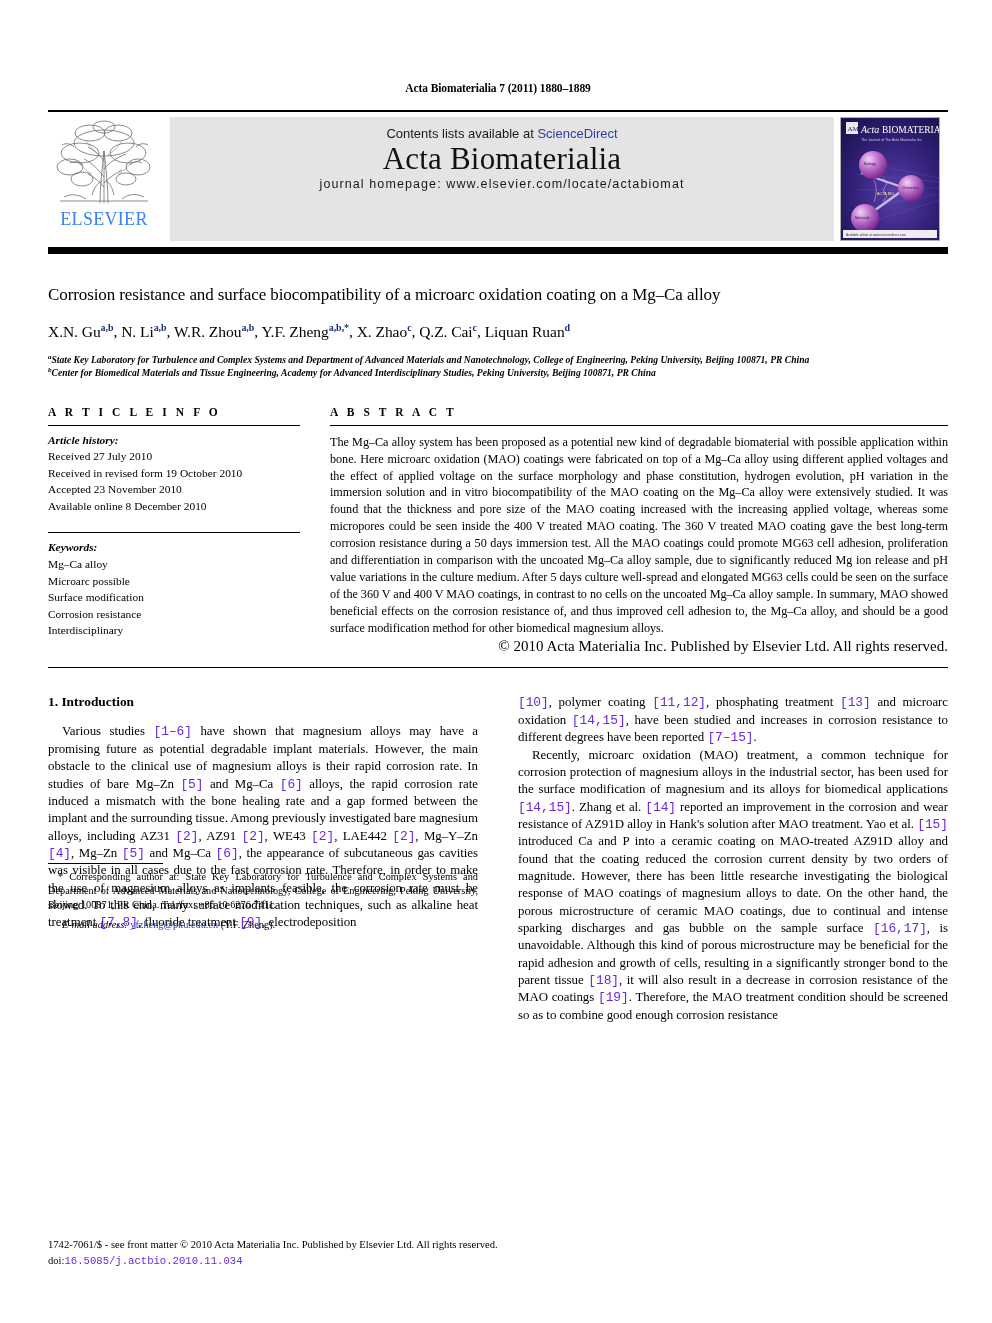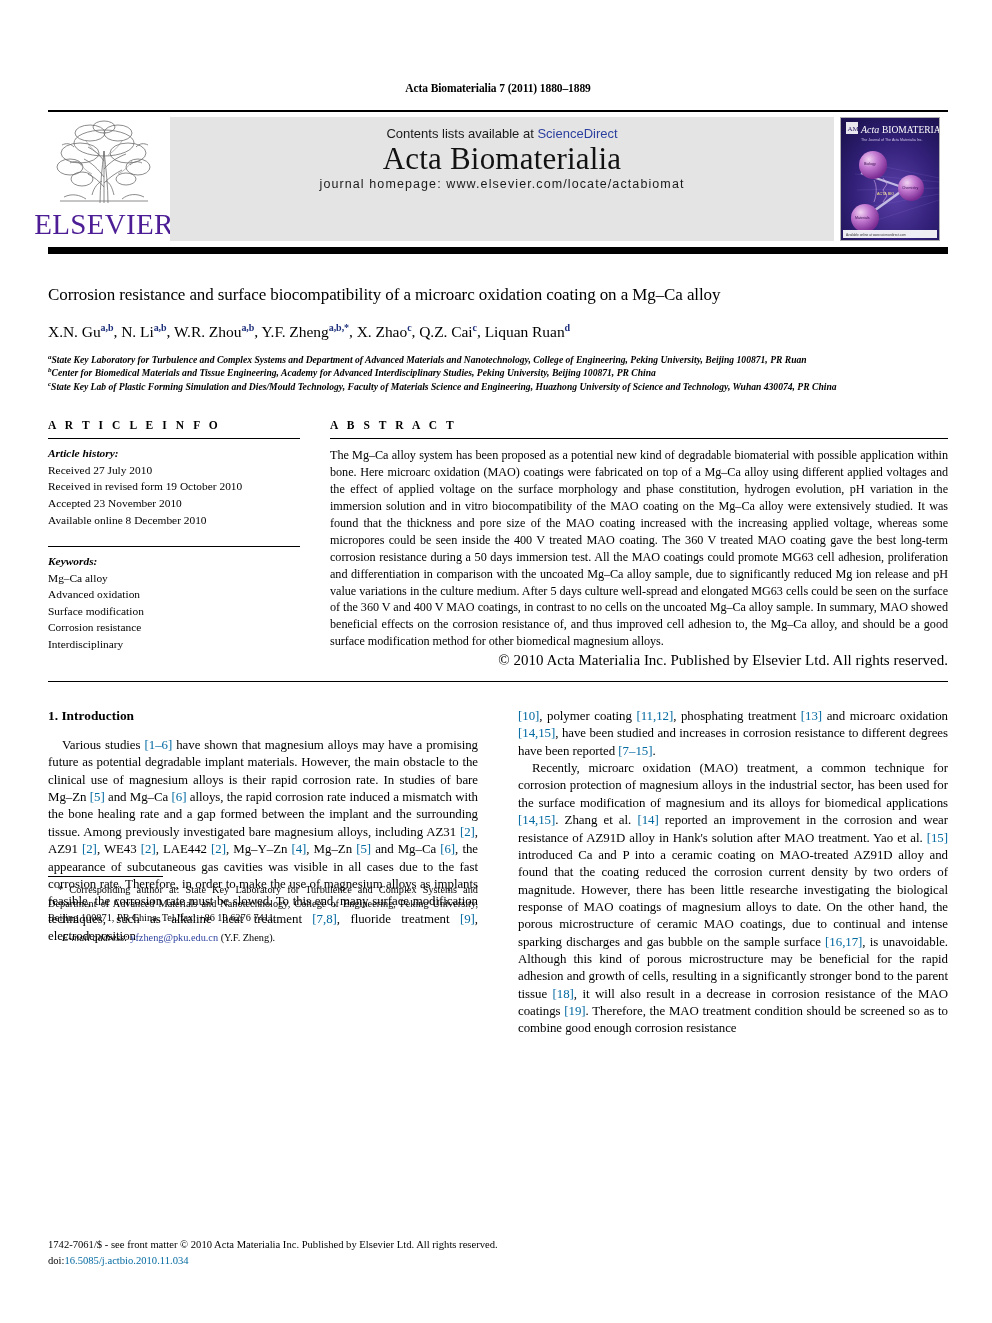--- a/index.html
+++ b/index.html
@@ -49,23 +49,23 @@
     display: flex;
     flex-direction: column;
     justify-content: flex-start;
     align-items: center;
     padding-right: 6px;
     box-sizing: border-box;
   }
   .tree-svg { display:block; }
   .elsevier-word {
     font-family: "Liberation Serif", serif;
-    font-size: 29px;
+    font-size: 18px;
     letter-spacing: 0.3px;
-    color: #4c1d95;
+    color: #3b82f6;
     line-height: 1;
     margin-top: 1px;
   }
   .banner {
     flex: 1 1 auto;
     background: #e4e4e4;
     margin-left: 4px;
     margin-right: 6px;
     display: flex;
     flex-direction: column;
@@ -235,21 +235,21 @@
   p.body {
     font-family: "Liberation Serif", serif;
     font-size: 12.9px;
     line-height: 1.345;
     text-align: justify;
     margin: 0;
     letter-spacing: -0.05px;
     hyphens: auto;
   }
   p.body + p.body { text-indent: 14px; }
-  .ref { color: #0369a1; }
+  .ref { color: #6d28d9; font-family: Liberation Mono, monospace; }
   .link { color: #2b3f9e; }
 
   .footnote-wrap {
     position: absolute;
     left: 0;
     bottom: 0;
     width: 100%;
   }
   .fn-rule {
     width: 115px;
@@ -364,42 +364,41 @@
     </div>
   </div>
 
   <div class="black-rule"></div>
 
   <div class="title">Corrosion resistance and surface biocompatibility of a microarc oxidation coating on a Mg–Ca alloy</div>
 
   <div class="authors"><span>X.N. Gu</span><sup>a,b</sup>, <span>N. Li</span><sup>a,b</sup>, <span>W.R. Zhou</span><sup>a,b</sup>, <span>Y.F. Zheng</span><sup>a,b,*</sup>, <span>X. Zhao</span><sup>c</sup>, <span>Q.Z. Cai</span><sup>c</sup>, <span>Liquan Ruan</span><sup>d</sup></div>
 
   <div class="affiliations">
-      <div class="aff"><sup>a</sup><span>State Key Laboratory for Turbulence and Complex Systems and Department of Advanced Materials and Nanotechnology, College of Engineering, Peking University, Beijing 100871, PR Ruan</span></div>
+      <div class="aff"><sup>a</sup><span>State Key Laboratory for Turbulence and Complex Systems and Department of Advanced Materials and Nanotechnology, College of Engineering, Peking University, Beijing 100871, PR China</span></div>
       <div class="aff"><sup>b</sup><span>Center for Biomedical Materials and Tissue Engineering, Academy for Advanced Interdisciplinary Studies, Peking University, Beijing 100871, PR China</span></div>
-      <div class="aff"><sup>c</sup><span>State Key Lab of Plastic Forming Simulation and Dies/Mould Technology, Faculty of Materials Science and Engineering, Huazhong University of Science and Technology, Wuhan 430074, PR China</span></div>
     </div>
 
   <div class="band">
 
     <div class="col-info">
       <div class="sect-head">A R T I C L E   I N F O</div>
       <div class="hr-thin"></div>
       <div class="info-block">
         <div class="lead row">Article history:</div>
         <div class="row">Received 27 July 2010</div>
         <div class="row">Received in revised form 19 October 2010</div>
         <div class="row">Accepted 23 November 2010</div>
         <div class="row">Available online 8 December 2010</div>
       </div>
       <div class="kw-sep"></div>
       <div class="info-block">
         <div class="lead row">Keywords:</div>
         <div class="row">Mg–Ca alloy</div>
-        <div class="row">Advanced oxidation</div>
+        <div class="row">Microarc possible</div>
         <div class="row">Surface modification</div>
         <div class="row">Corrosion resistance</div>
         <div class="row">Interdisciplinary</div>
       </div>
     </div>
 
     <div class="col-gap"></div>
 
     <div class="col-abs">
       <div class="sect-head">A B S T R A C T</div>

